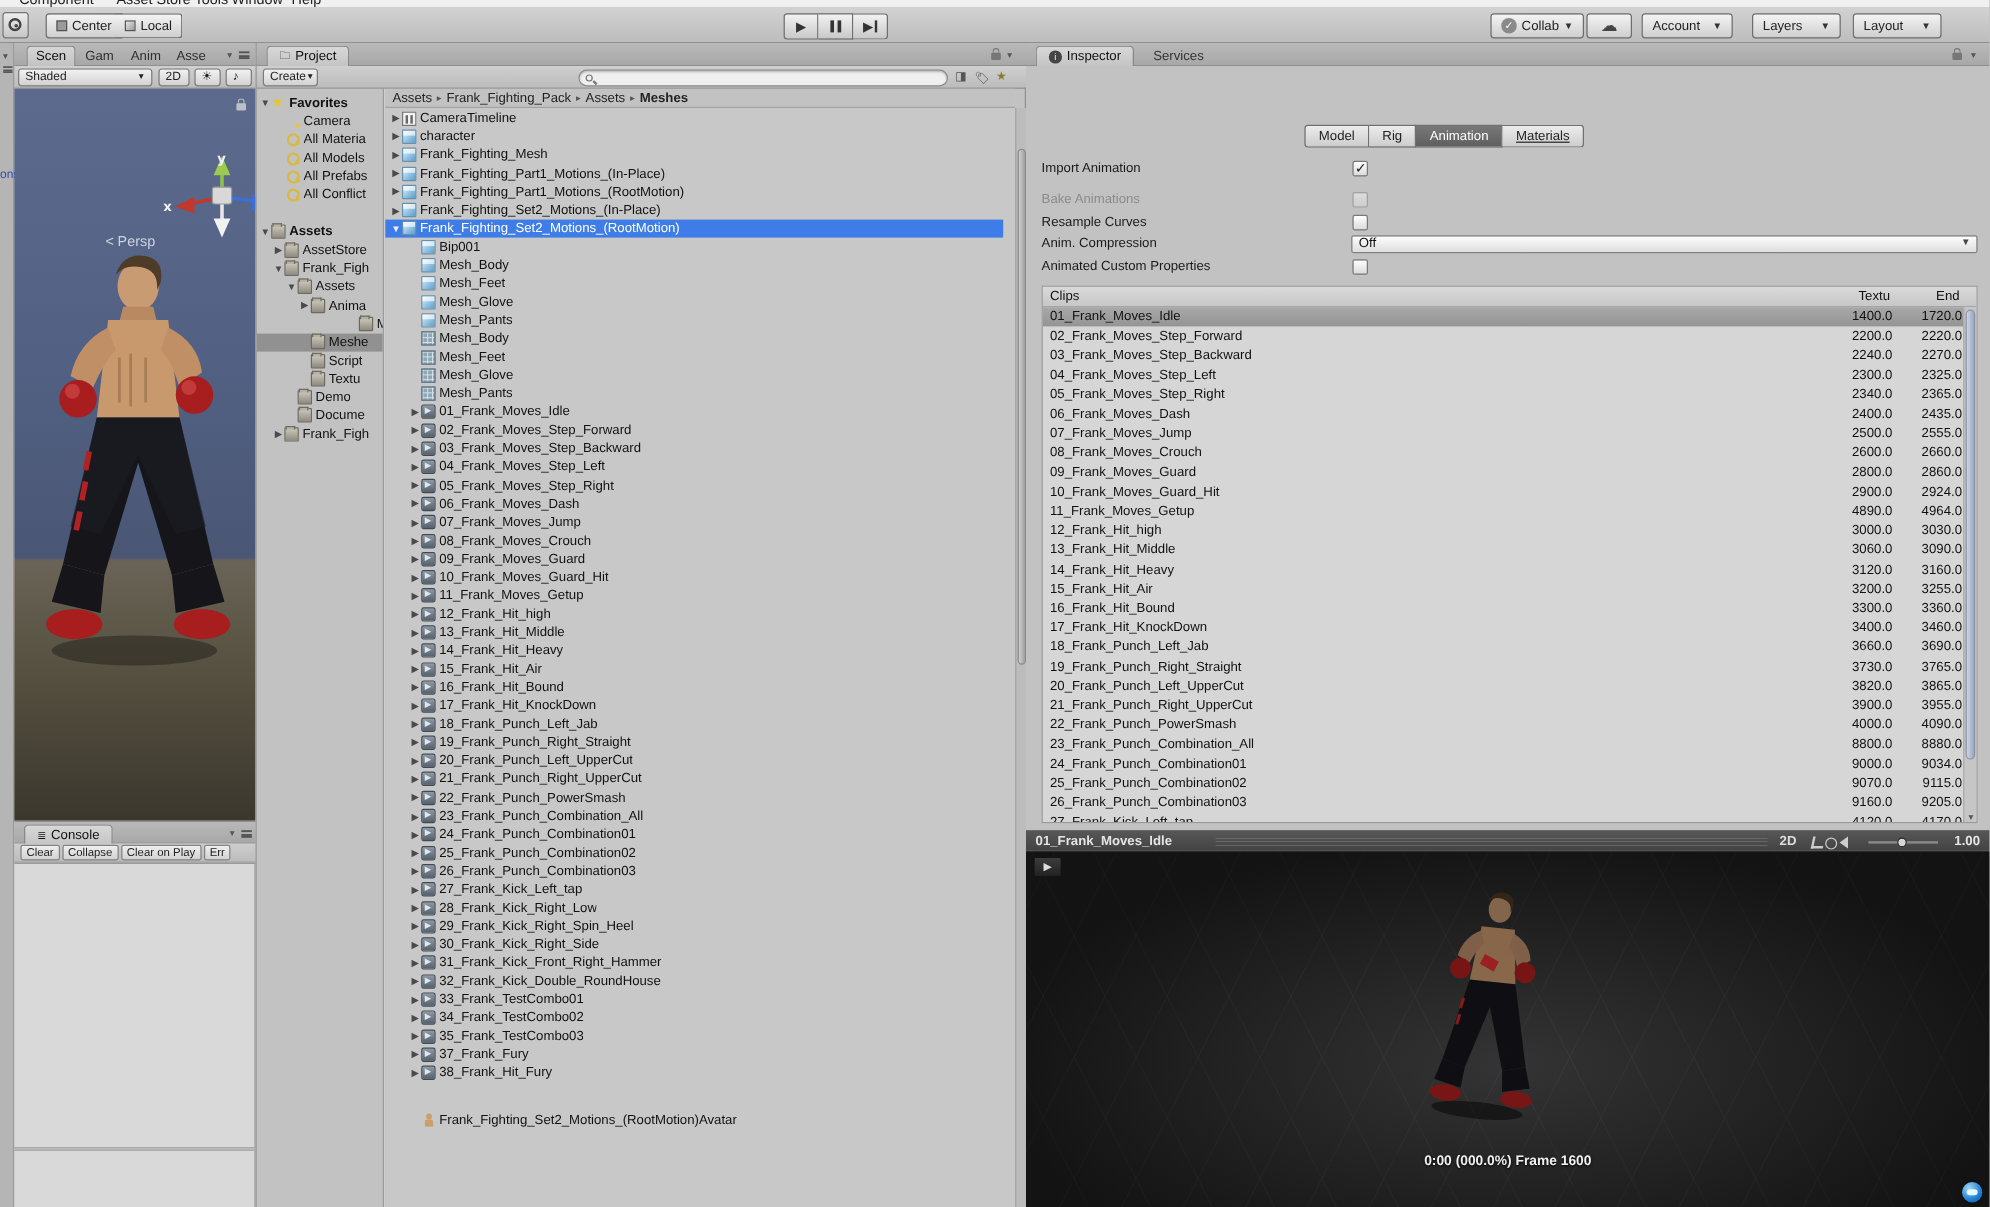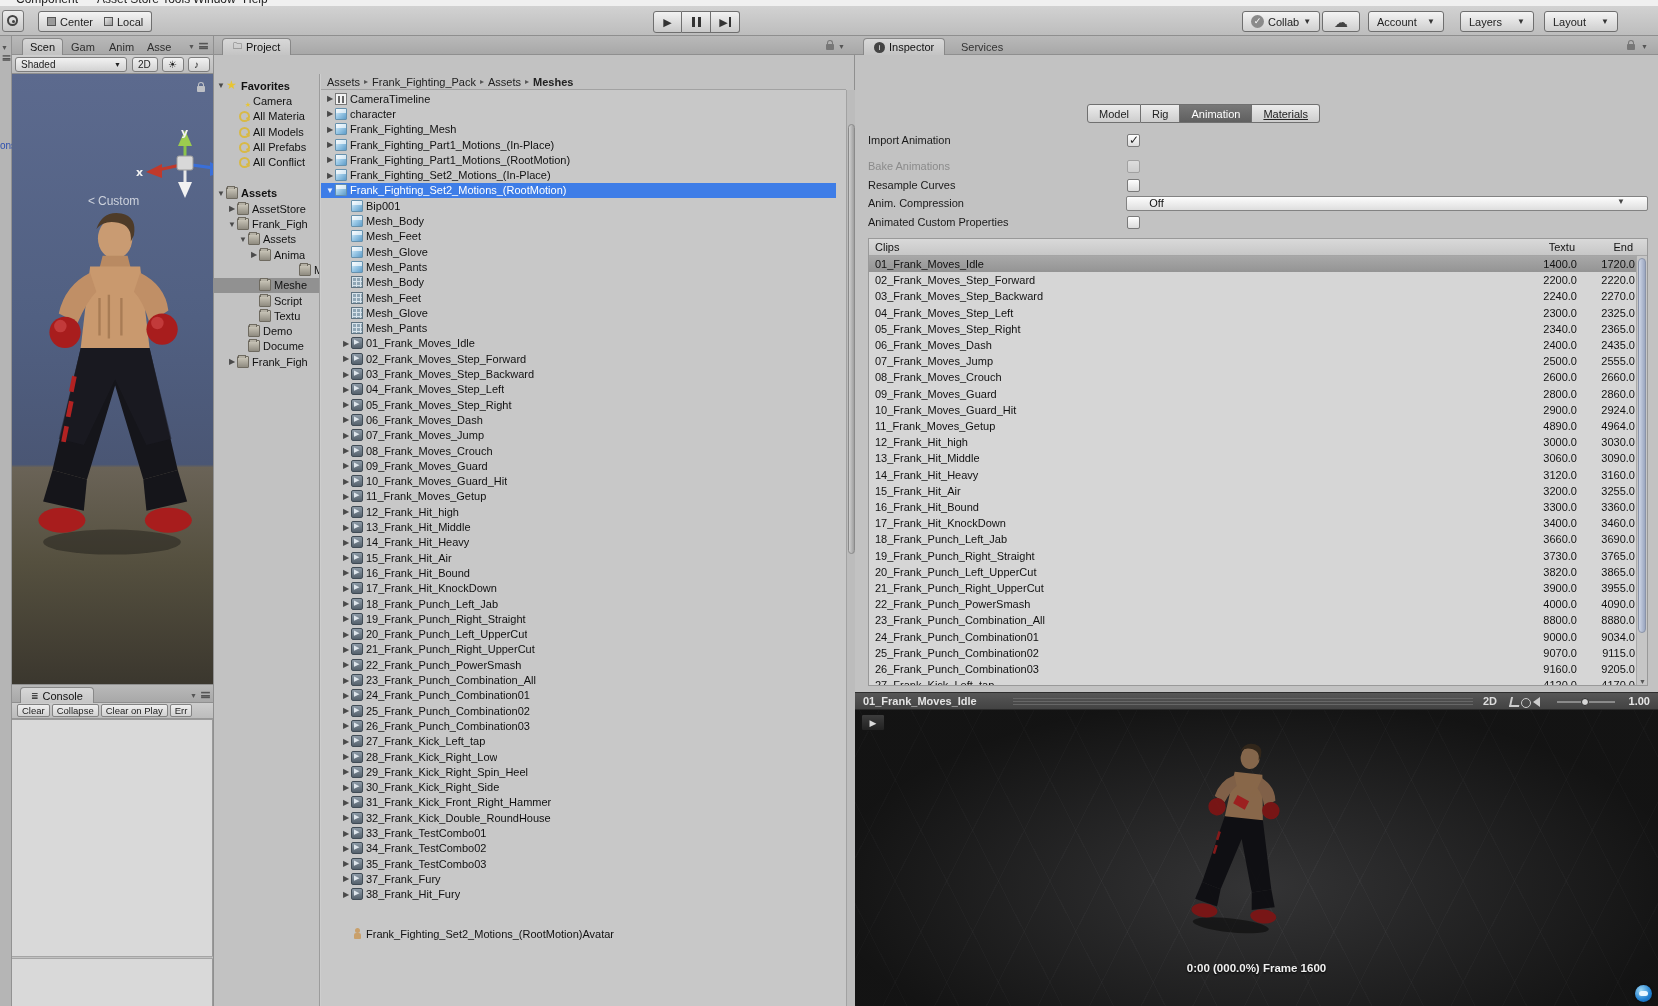--- a/index.html
+++ b/index.html
@@ -138,21 +138,21 @@
   .mtab { height:19px; padding:0 11px; background:linear-gradient(#ececec,#cdcdcd); border:1px solid #707070; border-left:none; font-size:11px; display:flex; align-items:center; color:#222; }
   .mtab:first-child { border-left:1px solid #707070; border-radius:3px 0 0 3px; }
   .mtab:last-child { border-radius:0 3px 3px 0;text-decoration:underline; }
   .mtab.active { background:linear-gradient(#787878,#5f5f5f); color:#fff; }
   .proprow { position:absolute; left:13px; width:780px; height:16px; display:flex; align-items:center; }
   .proprow .plabel { width:259px; color:#1a1a1a; }
   .proprow.disabled .plabel { color:#8b8b8b; }
   .chk { width:13px; height:13px; background:linear-gradient(#ffffff,#dcdcdc); border:1px solid #7a7a7a; border-radius:2px; position:relative; }
   .chk.checked::after { content:"✓"; position:absolute; left:1px; top:-2px; font-size:12px; font-weight:bold; color:#222; }
   .chk.disabled { opacity:.45; }
-  .dd { width:523px; height:15px; background:linear-gradient(#fdfdfd,#dedede); border:1px solid #828282; border-radius:2px; display:flex; padding:0 22px; justify-content:space-between; color:#111; }
+  .dd { width:523px; height:15px; background:linear-gradient(#fdfdfd,#dedede); border:1px solid #828282; border-radius:2px; display:flex; padding:0 5px; justify-content:space-between; color:#111; }
   .dd .dar { font-size:8px; color:#444; }
 
   #clipsbox { position:absolute; left:13px; top:202px; width:780px; height:448px; border:1px solid #999; background:#d6d6d6; overflow:hidden; }
   #clipshead { position:absolute; left:0; top:0; width:100%; height:17px; background:linear-gradient(#d9d9d9,#c7c7c7); border-bottom:1px solid #a5a5a5; display:flex; align-items:center; }
   #clipshead .h-name { margin-left:6px; flex:1; color:#111; }
   #clipshead .h-start { width:62px; text-align:right; color:#111; }
   #clipshead .h-end { width:58px; text-align:right; margin-right:14px; color:#111; }
   .clip-row { position:absolute; left:0; width:768px; height:16.2px; display:flex; align-items:center; color:#111; }
   .clip-row.sel { background:linear-gradient(#a8a8a8,#949494); }
   .clip-row .c-name { margin-left:6px; flex:1; white-space:nowrap; overflow:hidden; }
@@ -294,21 +294,21 @@
       <line x1="55" y1="42" x2="84" y2="46" stroke="#3a6fd8" stroke-width="3"></line>
       <polygon points="96,48 80,40 80,54" fill="#3a6fd8"></polygon>
       <line x1="55" y1="42" x2="55" y2="64" stroke="#e8e8e8" stroke-width="3"></line>
       <polygon points="55,76 48,60 62,60" fill="#f2f2f2"></polygon>
       <rect x="47" y="34" width="16" height="14" rx="2" fill="#d8d8d8" stroke="#9a9a9a"></rect>
       <text x="51" y="14">y</text>
       <text x="6" y="54">x</text>
       <text x="100" y="52">z</text>
     </svg>
     <div id="persp">
-      <span class="lt">&lt;</span><span>Custom</span>
+      <span class="lt">&lt;</span><span>Persp</span>
     </div>
     <svg id="fighter" width="190" height="360" viewBox="0 0 120 230">
       <ellipse cx="60" cy="216" rx="44" ry="8" fill="rgba(10,10,10,.35)"></ellipse>
       <ellipse cx="62" cy="22" rx="11" ry="13" fill="#c99b72"></ellipse>
       <path d="M50 16 q4 -12 16 -10 q10 2 8 14 l-2 4 q1 -10 -8 -12 q-9 -2 -14 4z" fill="#4e3b28"></path>
       <path d="M54 33 h16 l2 8 h-20 z" fill="#b98a62"></path>
       <path d="M46 40 L78 40 L84 92 Q62 102 40 92 Z" fill="#c9996e"></path>
       <path d="M58 58 v28 M52 60 v24 M66 60 v24" stroke="#a87c55" stroke-width="1.5" fill="none"></path>
       <path d="M46 44 Q30 52 26 70 L38 76 Q44 62 50 56 Z" fill="#c08f66"></path>
       <circle cx="30" cy="82" r="10" fill="#a81d1d"></circle>
@@ -348,20 +348,32 @@
 </div>
 
 <div id="project" class="abs">
   <div class="tabs tabwell">
     <div class="ptab" style="left:8px">
       <span style="font-size:9px">🗀</span>
       <span>Project</span>
     </div>
     <span class="lock" style="left:612px; top:8px"></span>
     <span class="caret-sm" style="left:624px; top:7px">▼</span>
+  </div>
+  <div id="projbar">
+    <div class="minidd" id="createbtn">
+      <span>Create</span>
+      <span class="caret" style="font-size:7px">▼</span>
+    </div>
+    <div id="searchbox">
+      <span class="mag"></span>
+    </div>
+    <span class="srch-ic" style="left:582px">◨</span>
+    <span class="srch-ic" style="left:598px">🏷</span>
+    <span class="srch-ic" style="left:616px; color:#8a7a30">★</span>
   </div>
   <div id="leftcol">
       <div class="trow" style="top: 4px; padding-left: 2px;">
         <span class="arrow">▼</span>
         <span class="ic ic-star"></span>
         <span class="lbl bold">Favorites</span>
       </div>
       <div class="trow" style="top: 19.3px; padding-left: 14px;">
         <span class="arrow"></span>
         <span class="ic ic-folder-fav"></span>

